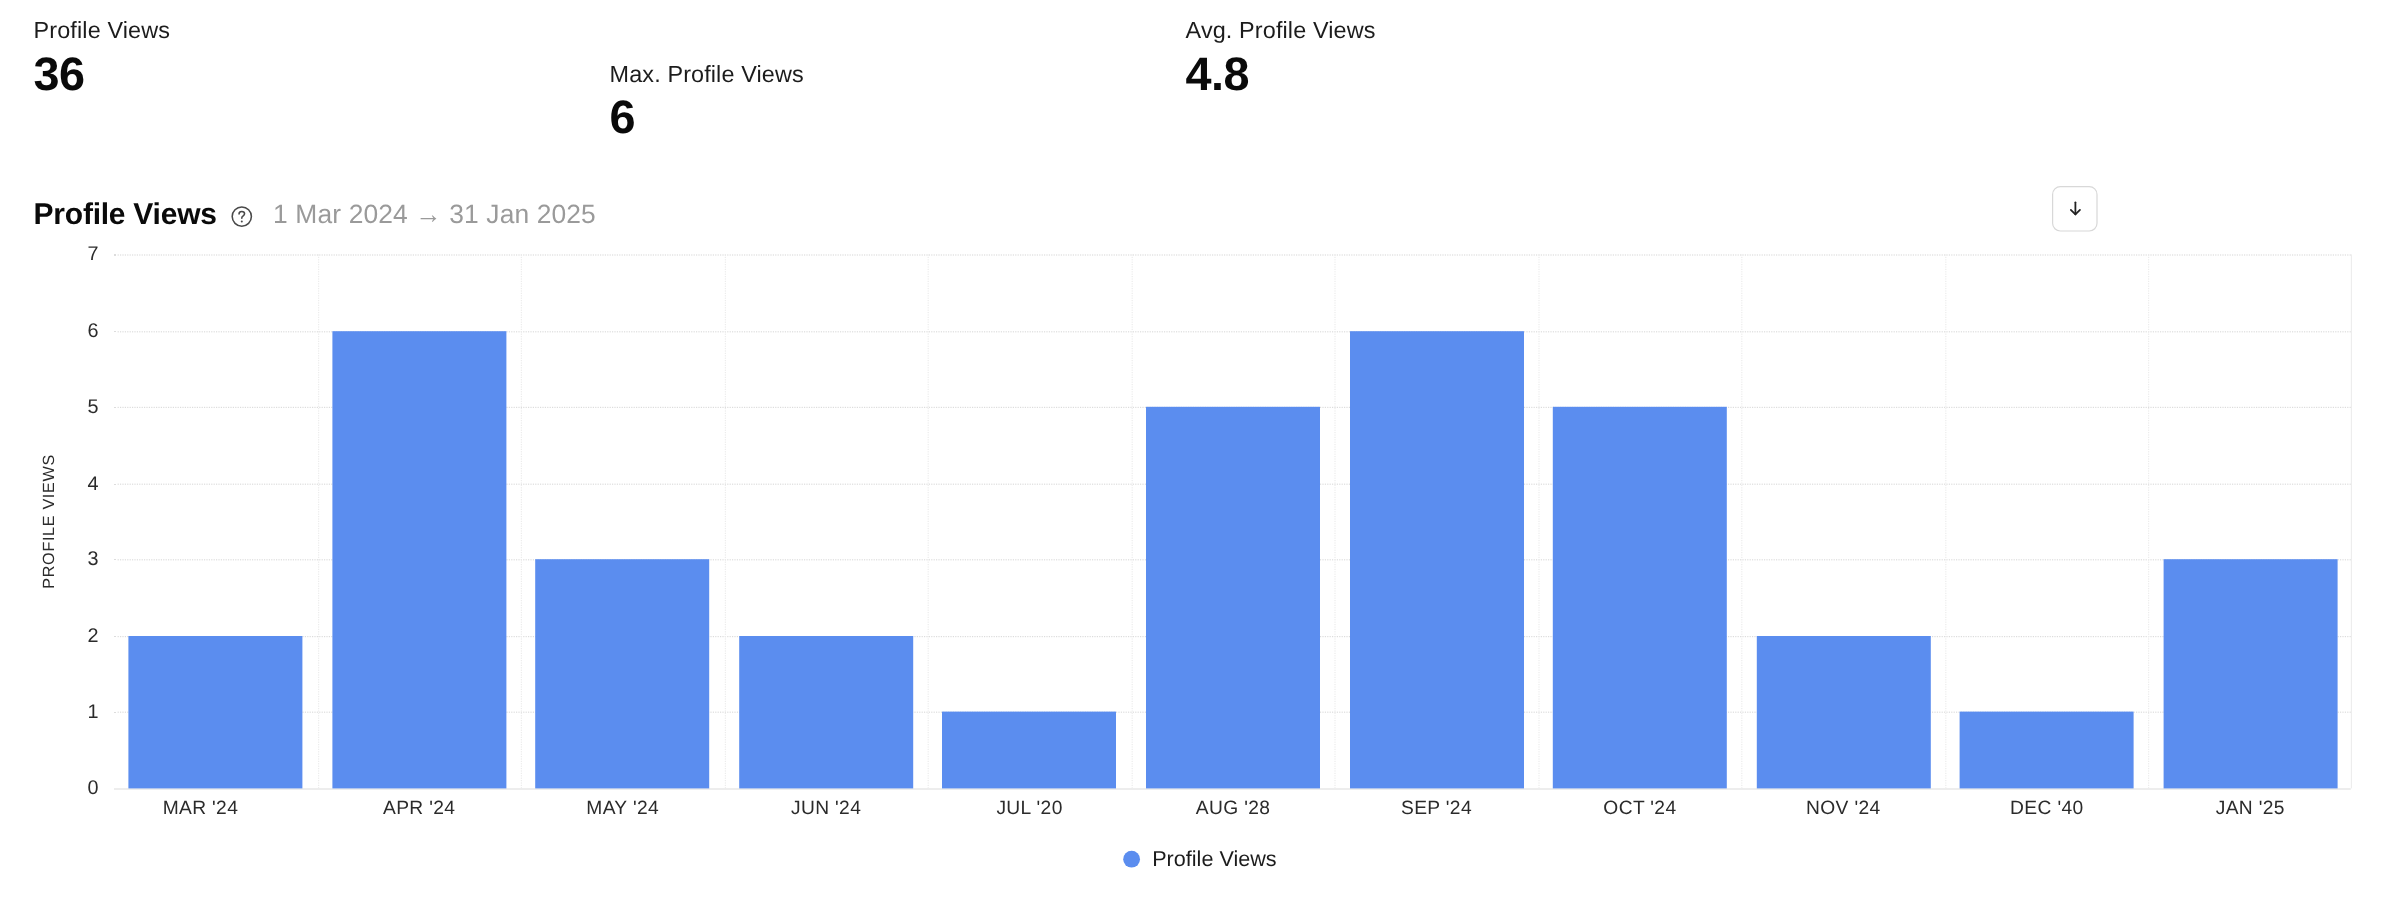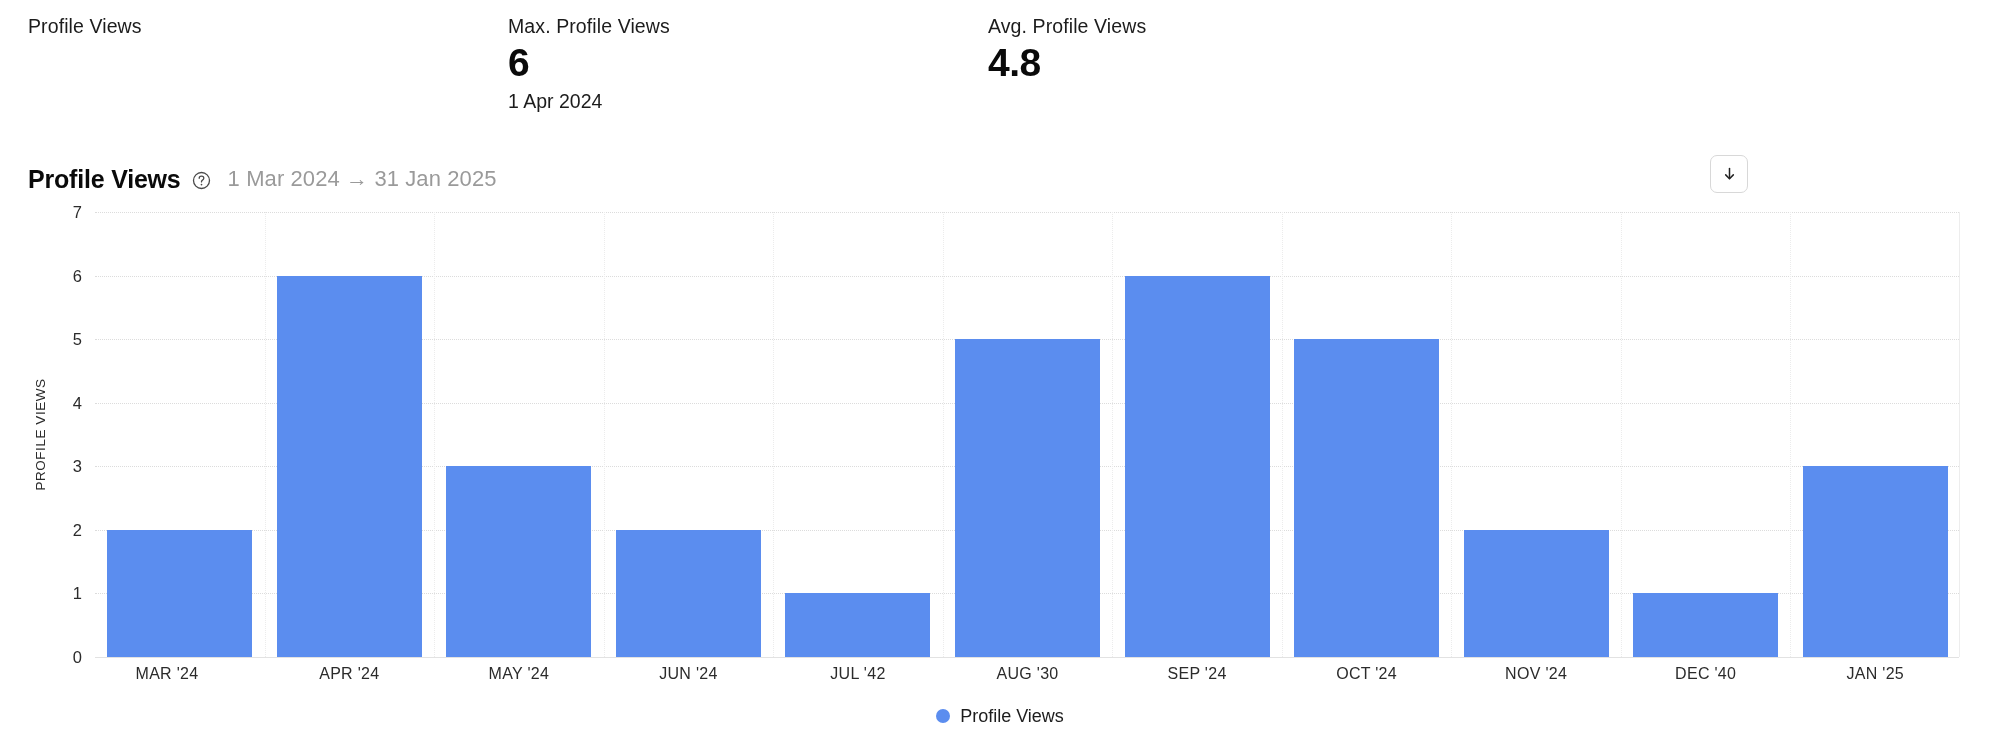--- a/index.html
+++ b/index.html
@@ -27,21 +27,21 @@
     left: 0;
     width: 2000px;
     height: 120px;
     display: flex;
     padding-left: 28px;
     padding-top: 14px;
   }
 
   .stat-block { position: relative; }
   .stat-block.s0 { width: 480px; }
-  .stat-block.s1 { width: 480px; }
+  .stat-block.s1 { width: 480px; margin-top: 36px; }
   .stat-block.s2 { width: 480px; }
 
   .stat-label {
     font-size: 19.5px;
     line-height: 24px;
     color: #1c1c1c;
     font-weight: 400;
     letter-spacing: 0.1px;
   }
 
@@ -255,26 +255,26 @@
 </style>
 </head>
 <body>
 
 <div class="page">
 
   <div class="stats-row">
 
     <div class="stat-block s0">
       <div class="stat-label">Profile Views</div>
+      <div class="stat-value">36</div>
     </div>
 
     <div class="stat-block s1">
       <div class="stat-label">Max. Profile Views</div>
       <div class="stat-value">6</div>
-      <div class="stat-sub">1 Apr 2024</div>
     </div>
 
     <div class="stat-block s2">
       <div class="stat-label">Avg. Profile Views</div>
       <div class="stat-value">4.8</div>
     </div>
 
   </div>
 
   <div class="chart-header">
@@ -349,22 +349,22 @@
           <div class="bar" title="DEC '24: 1" style="left: 1538.2px; width: 144.961px; height: 63.5714px; background: rgb(91, 141, 239);"></div>
           <div class="bar" title="JAN '25: 3" style="left: 1707.75px; width: 144.961px; height: 190.714px; background: rgb(91, 141, 239);"></div>
         </div>
     </div>
 
     <div class="x-labels" id="x-labels">
         <div class="x-label" style="left: 72px;">MAR '24</div>
         <div class="x-label" style="left: 254.318px;">APR '24</div>
         <div class="x-label" style="left: 423.864px;">MAY '24</div>
         <div class="x-label" style="left: 593.409px;">JUN '24</div>
-        <div class="x-label" style="left: 762.955px;">JUL '42</div>
-        <div class="x-label" style="left: 932.5px;">AUG '30</div>
+        <div class="x-label" style="left: 762.955px;">JUL '20</div>
+        <div class="x-label" style="left: 932.5px;">AUG '28</div>
         <div class="x-label" style="left: 1102.05px;">SEP '24</div>
         <div class="x-label" style="left: 1271.59px;">OCT '24</div>
         <div class="x-label" style="left: 1441.14px;">NOV '24</div>
         <div class="x-label" style="left: 1610.68px;">DEC '40</div>
         <div class="x-label" style="left: 1780.23px;">JAN '25</div>
       </div>
   </div>
 
   <div class="legend" id="legend">
       <div class="legend-item">

